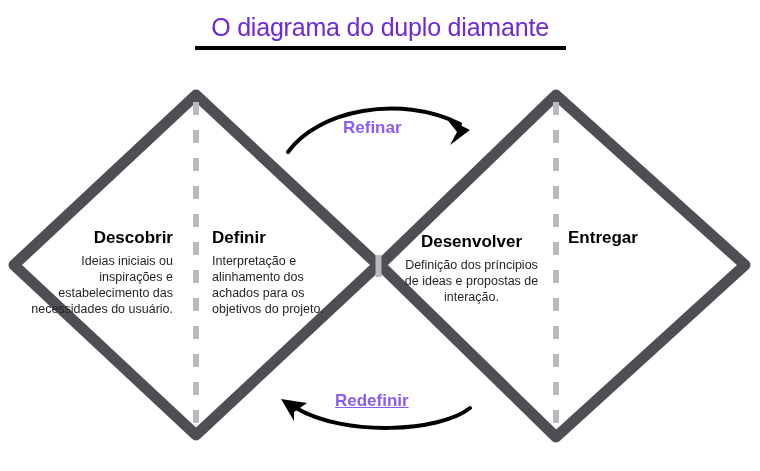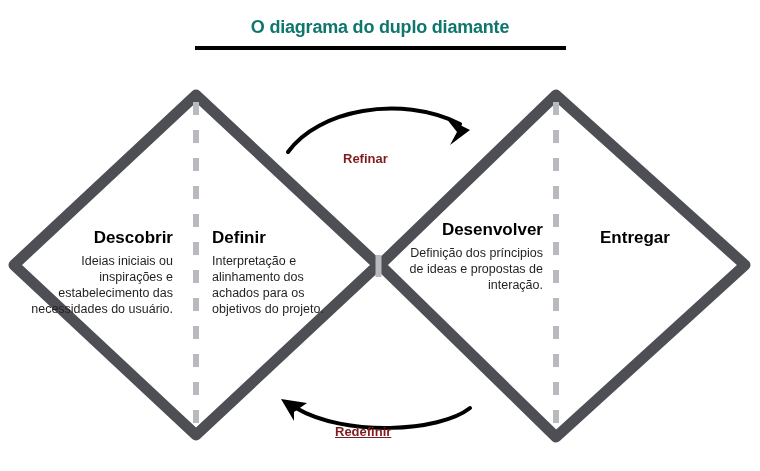--- a/index.html
+++ b/index.html
@@ -26,24 +26,24 @@
   
   .title-wrap {
     position: absolute;
     top: 12px;
     left: 0;
     width: 760px;
     text-align: center;
   }
   .title-text {
     display: inline-block;
-    font-size: 18px;
-    font-weight: bold;
+    font-size: 25px;
+    font-weight: normal;
     letter-spacing: -0.2px;
-    color: #0f766e;
+    color: #6d28d9;
     line-height: 30px;
   }
   .title-rule {
     display: block;
     margin: 4px auto 0 auto;
     width: 371px;
     height: 4px;
     background: #000000;
   }
 
@@ -71,32 +71,31 @@
     margin: 0;
     font-size: 12.5px;
     line-height: 16px;
     color: #231f20;
   }
   .align-right { text-align: right; }
   .align-left  { text-align: left;  }
 
   #block-descobrir   { left: 18px;  top: 228px; width: 155px; }
   #block-definir     { left: 212px; top: 228px; width: 140px; }
-  #block-desenvolver { left: 400px; top: 220px; width: 143px; }
-  #block-entregar    { left: 600px; top: 228px; width: 150px; }
+  #block-desenvolver { left: 400px; top: 232px; width: 143px; text-align: center; }
+  #block-entregar    { left: 568px; top: 228px; width: 150px; }
 
   
   .arrow-label {
     position: absolute;
-    font-size: 13px;
+    font-size: 17px;
     font-weight: bold;
-    color: #7f1d1d;
+    color: #8b5cf6;
     line-height: 20px;
     white-space: nowrap;
-    margin-top: 31px;
   }
   #label-refinar   { left: 343px; top: 118px; }
   #label-redefinir { left: 335px; top: 391px; text-decoration: underline; }
 </style>
 </head>
 <body>
 
 <div id="canvas">
 
   <div class="title-wrap">

